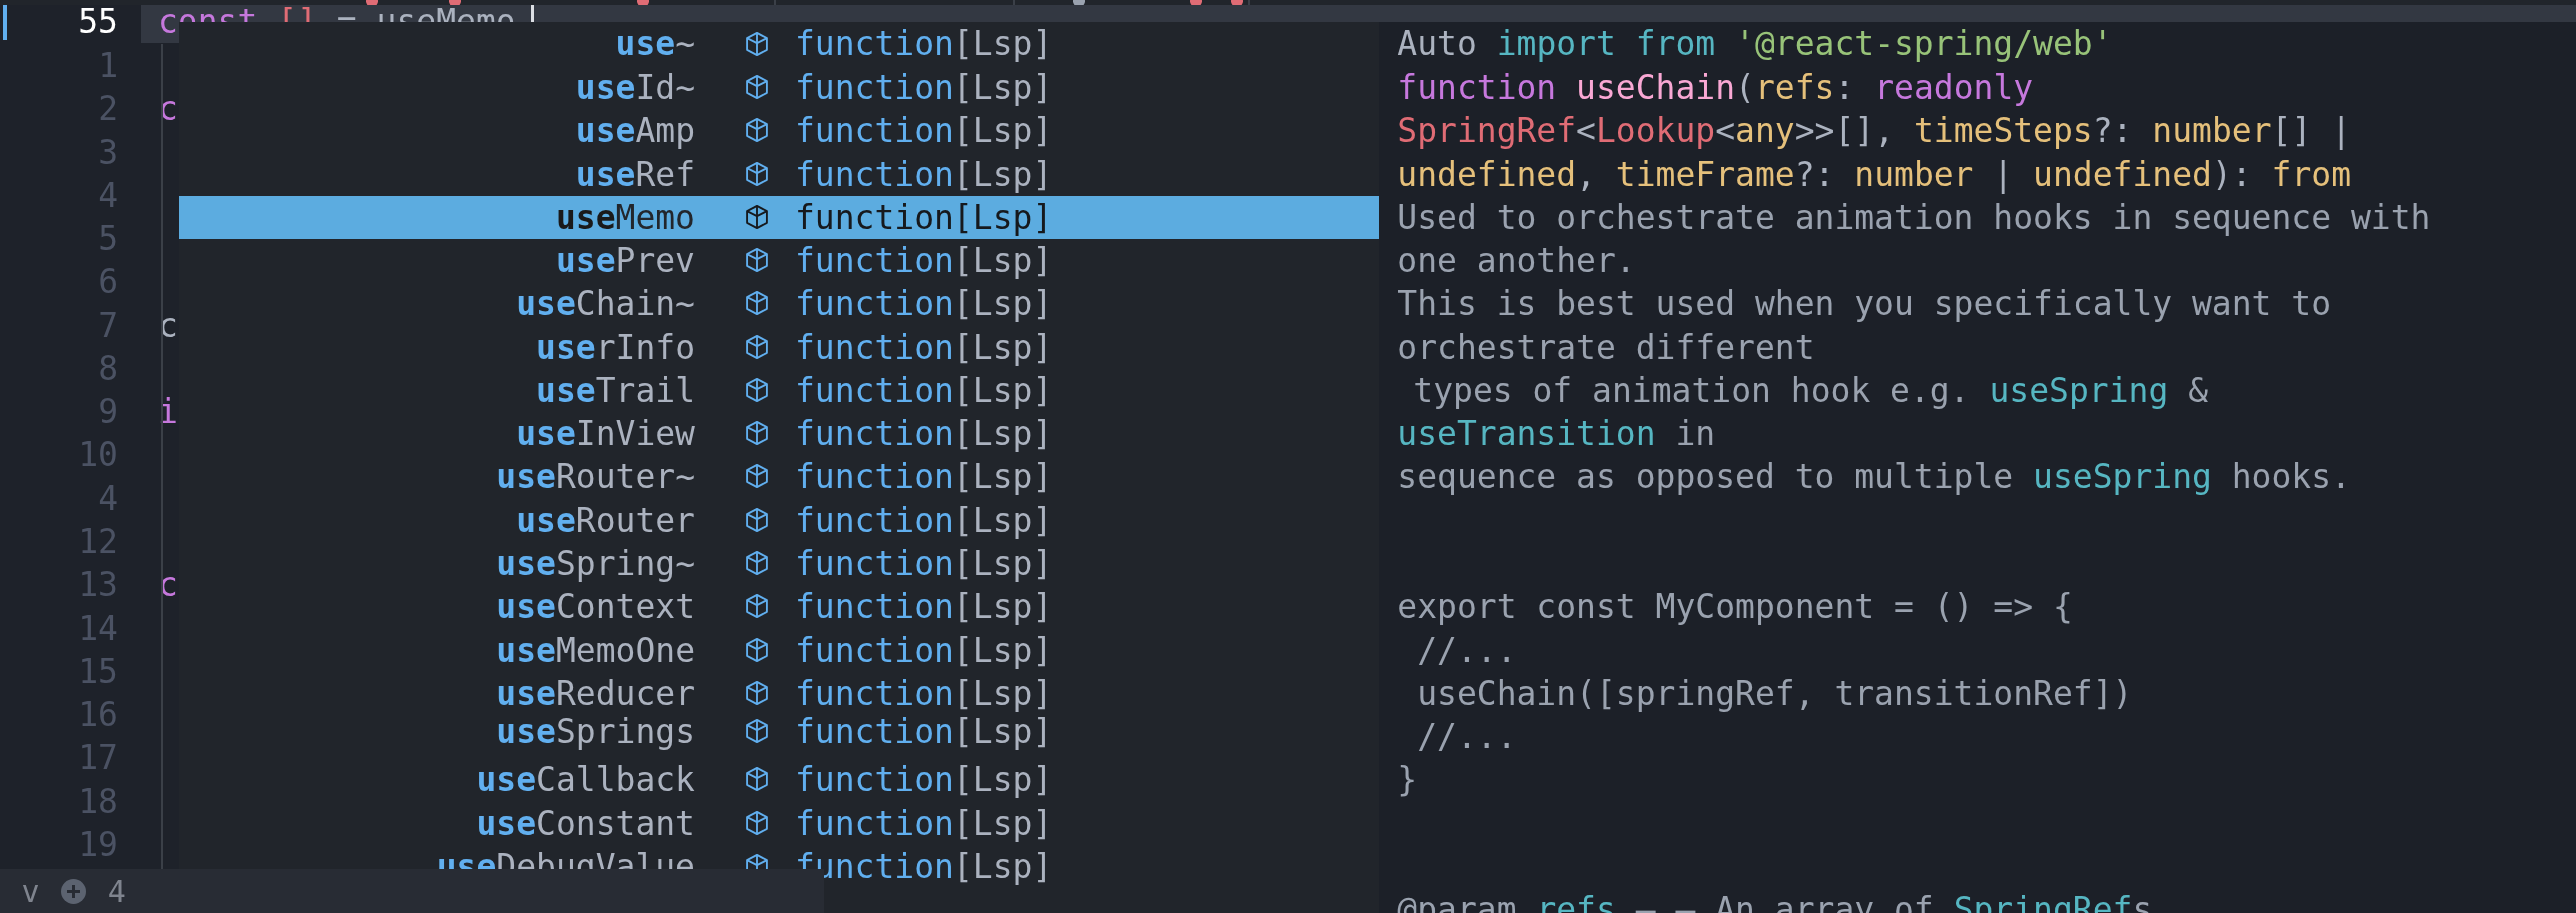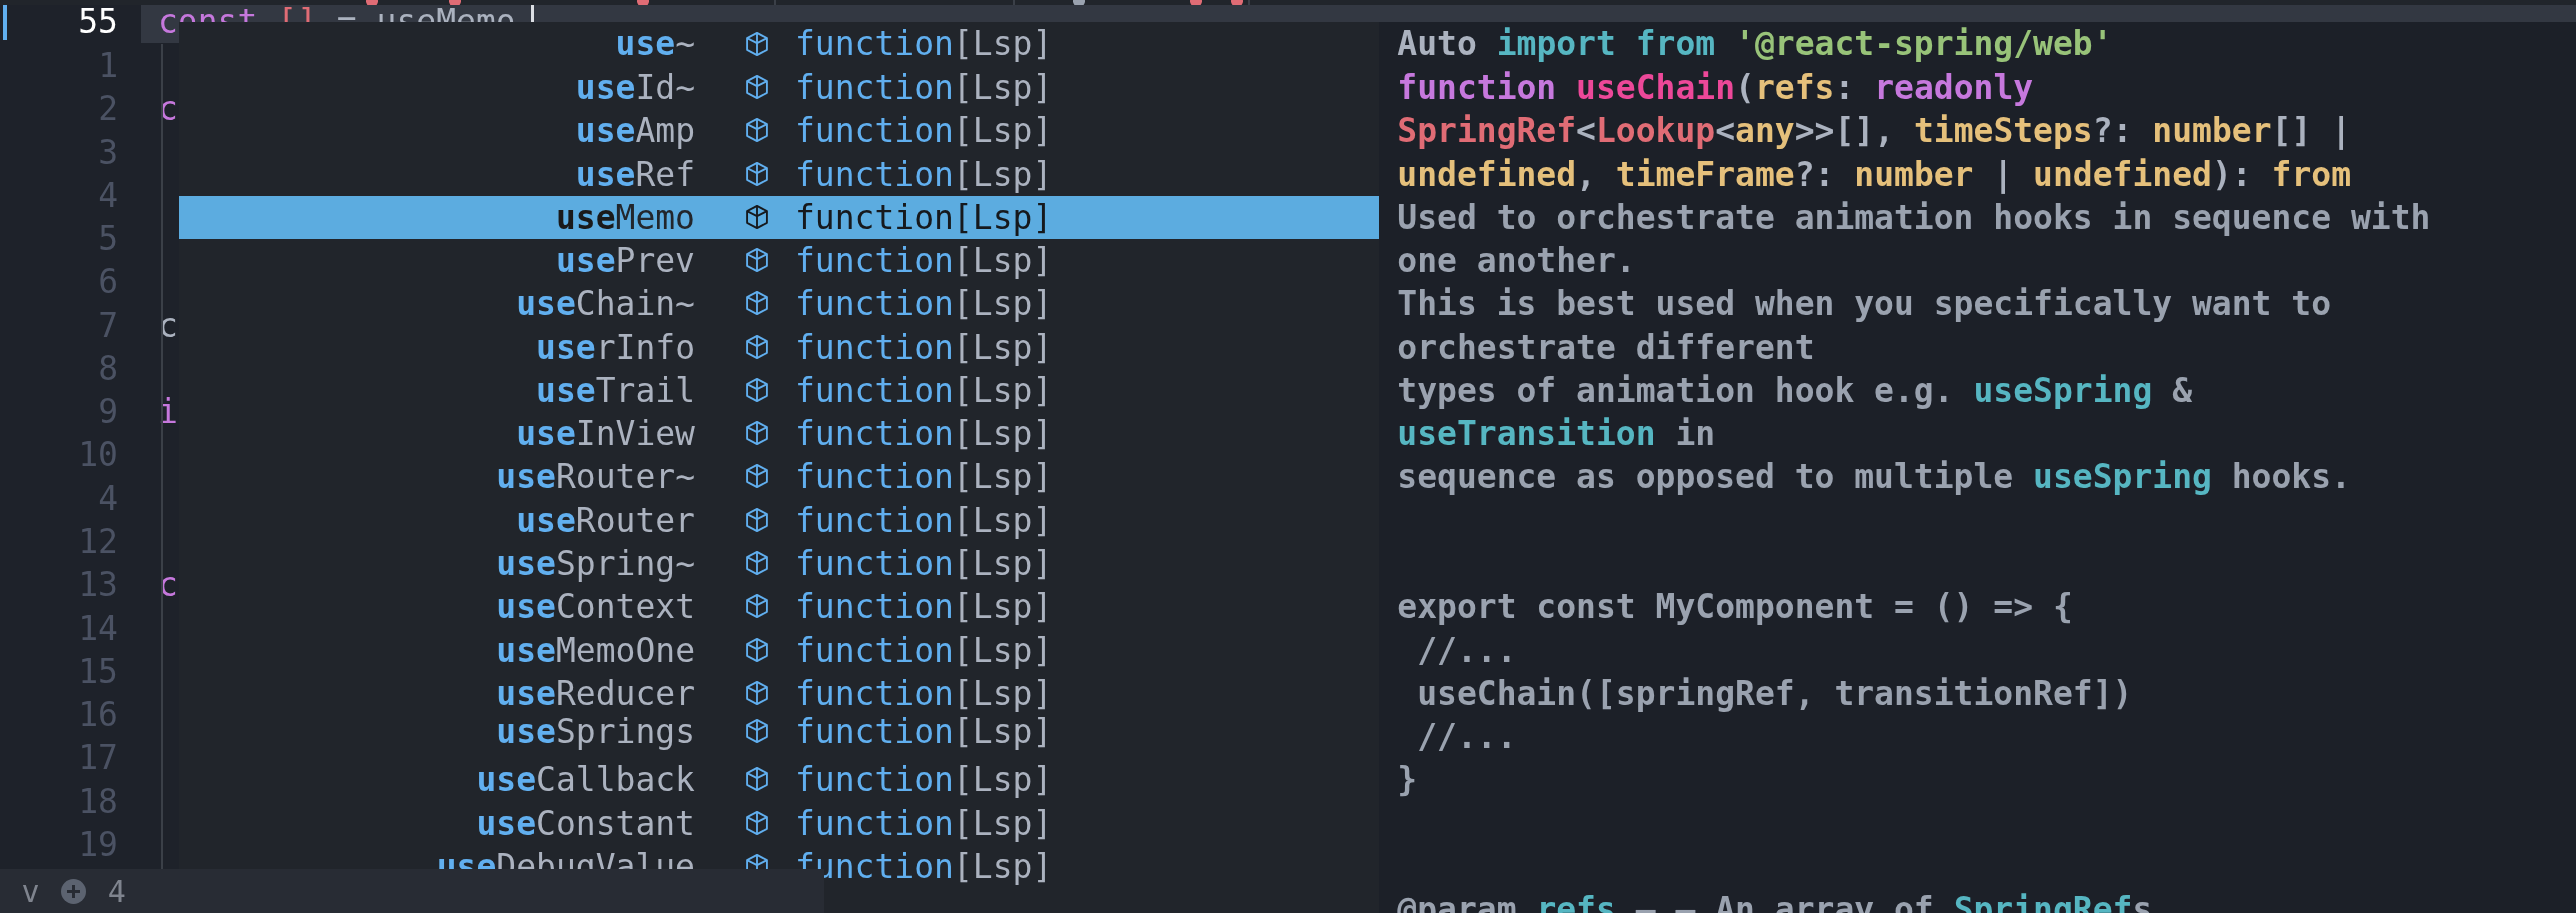--- a/index.html
+++ b/index.html
@@ -94,24 +94,23 @@
   .row.sel .src{color:#16191d;}
 
   
   #doc{
     position:absolute;left:1379px;top:21.6px;width:1197px;height:892px;
     background:#1c2028;z-index:5;overflow:hidden;
   }
   .dl{
     position:absolute;left:18.3px;height:43px;line-height:43px;white-space:pre;
     color:#abb2bf;
-    font-weight:bold;
   }
   .d-kw{color:#c678dd;}
-  .d-fn{color:#ec4899;margin-top:40px;}
+  .d-fn{color:#f9a8d4;margin-top:40px;}
   .d-str{color:#98c379;}
   .d-type{color:#e06c75;}
   .d-param{color:#e5c07b;}
   .d-plain{color:#abb2bf;}
   .d-cyan{color:#56b6c2;}
   .d-imp{color:#56b6c2;}
   .d-dim{color:#9aa2af;}
 
   
   #status{
@@ -472,21 +471,21 @@
 
 <div id="doc">
     <div class="dl" style="top: 0.8px;"><span class="d-plain">Auto </span><span class="d-imp">import from </span><span class="d-str">'@react-spring/web'</span></div>
     <div class="dl" style="top: 44px;"><span class="d-kw">function </span><span class="d-fn">useChain</span><span class="d-plain">(</span><span class="d-param">refs</span><span class="d-plain">: </span><span class="d-kw">readonly</span></div>
     <div class="dl" style="top: 87px;"><span class="d-type">SpringRef</span><span class="d-plain">&lt;</span><span class="d-type">Lookup</span><span class="d-plain">&lt;</span><span class="d-param">any</span><span class="d-plain">&gt;&gt;[], </span><span class="d-param">timeSteps</span><span class="d-plain">?: </span><span class="d-param">number</span><span class="d-plain">[] |</span></div>
     <div class="dl" style="top: 131px;"><span class="d-param">undefined</span><span class="d-plain">, </span><span class="d-param">timeFrame</span><span class="d-plain">?: </span><span class="d-param">number</span><span class="d-plain"> | </span><span class="d-param">undefined</span><span class="d-plain">): </span><span class="d-param">from</span></div>
     <div class="dl" style="top: 174px;"><span class="d-dim">Used to orchestrate animation hooks in sequence with</span></div>
     <div class="dl" style="top: 217px;"><span class="d-dim">one another.</span></div>
     <div class="dl" style="top: 260px;"><span class="d-dim">This is best used when you specifically want to</span></div>
     <div class="dl" style="top: 304px;"><span class="d-dim">orchestrate different</span></div>
-    <div class="dl" style="top: 347px;"><span class="d-dim">types of animation hook e.g. </span><span class="d-cyan">useSpring</span><span class="d-dim"> &amp;</span></div>
+    <div class="dl" style="top: 347px; margin-left: 16px;"><span class="d-dim">types of animation hook e.g. </span><span class="d-cyan">useSpring</span><span class="d-dim"> &amp;</span></div>
     <div class="dl" style="top: 390px;"><span class="d-cyan">useTransition</span><span class="d-dim"> in</span></div>
     <div class="dl" style="top: 433px;"><span class="d-dim">sequence as opposed to multiple </span><span class="d-cyan">useSpring</span><span class="d-dim"> hooks.</span></div>
     <div class="dl" style="top: 477px;"></div>
     <div class="dl" style="top: 520px;"></div>
     <div class="dl" style="top: 563px;"><span class="d-dim">export const MyComponent = () =&gt; {</span></div>
     <div class="dl" style="top: 607px;"><span class="d-dim"> //...</span></div>
     <div class="dl" style="top: 650px;"><span class="d-dim"> useChain([springRef, transitionRef])</span></div>
     <div class="dl" style="top: 693px;"><span class="d-dim"> //...</span></div>
     <div class="dl" style="top: 736px;"><span class="d-dim">}</span></div>
     <div class="dl" style="top: 780px;"></div>

